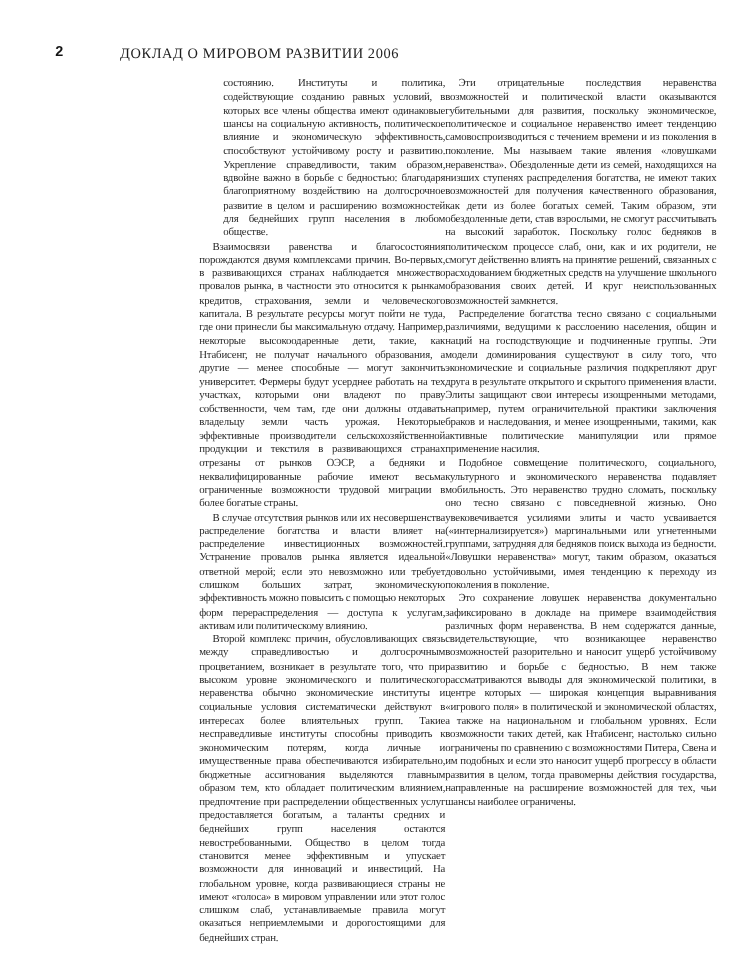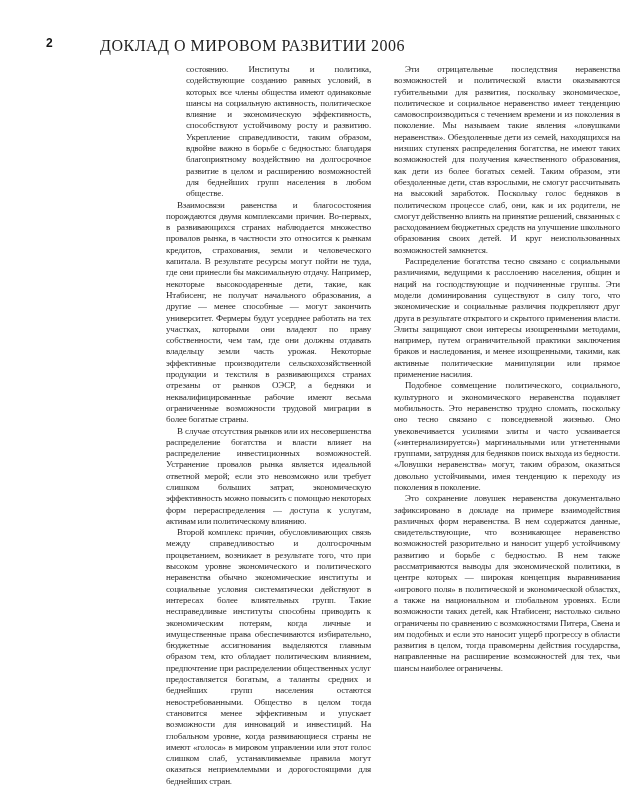--- a/index.html
+++ b/index.html
@@ -25,40 +25,40 @@
     font-family: "Liberation Sans", sans-serif;
     font-weight: bold;
     font-size: 12px;
     color: #151515;
   }
   .head-title {
     position: absolute;
     left: 100px;
     top: 37px;
     font-family: "Liberation Serif", serif;
-    font-size: 16px;
+    font-size: 12px;
     letter-spacing: 0.5px;
     color: #1d1d1d;
     white-space: nowrap;
     text-align: center;
   }
   .col {
     position: absolute;
     top: 64px;
     text-align: justify;
     font-size: 9px;
     line-height: 11.3px;
     letter-spacing: -0.15px;
     word-spacing: -0.3px;
     color: #2a2a2a;
     hyphens: auto;
     -webkit-hyphens: auto;
   }
   .col-left  { left: 166px; width: 205px; }
-  .col-right { left: 394px; width: 226px; }
+  .col-right { left: 371px; width: 226px; }
   p.para { margin: 0; padding: 0; text-indent: 11px; }
   p.para.no-indent { text-indent: 0; margin-left: 20px; }
 </style>
 </head>
 <body>
 
 <div class="page">
   <span class="pagenum">2</span>
   <span class="head-title">ДОКЛАД О МИРОВОМ РАЗВИТИИ 2006</span>
   <div class="col col-left" id="col-left">

